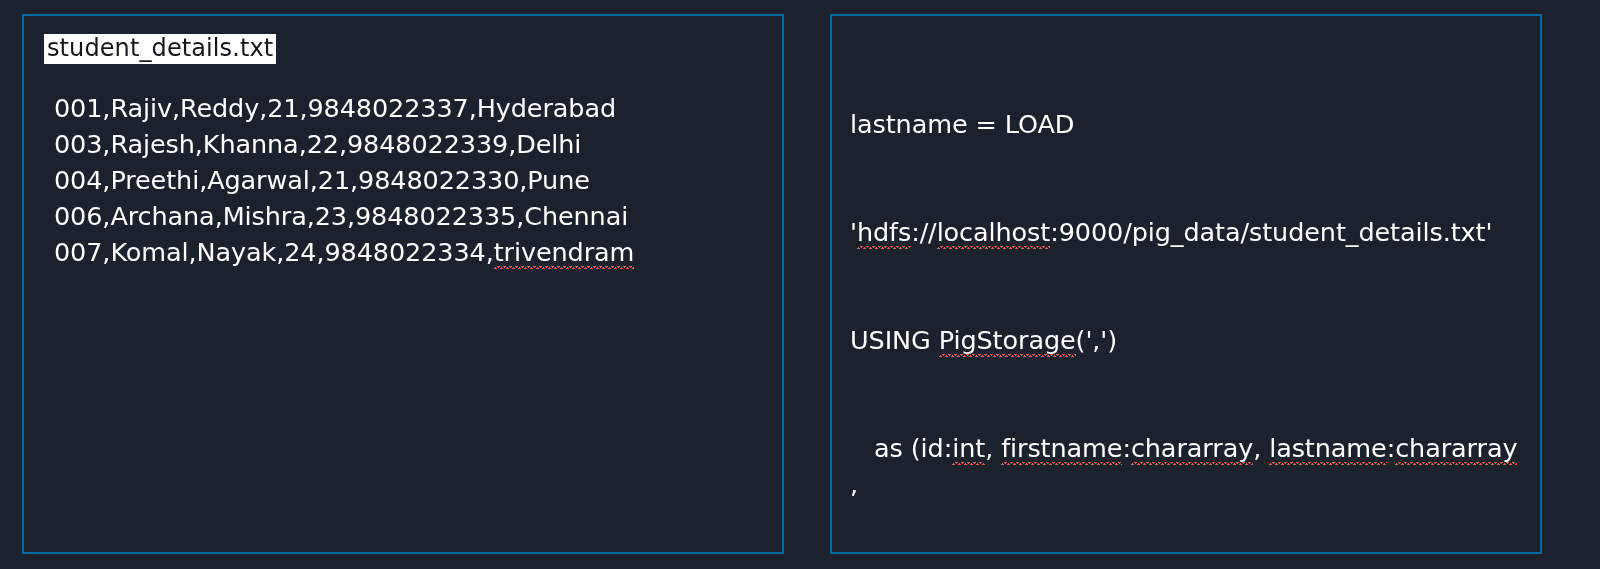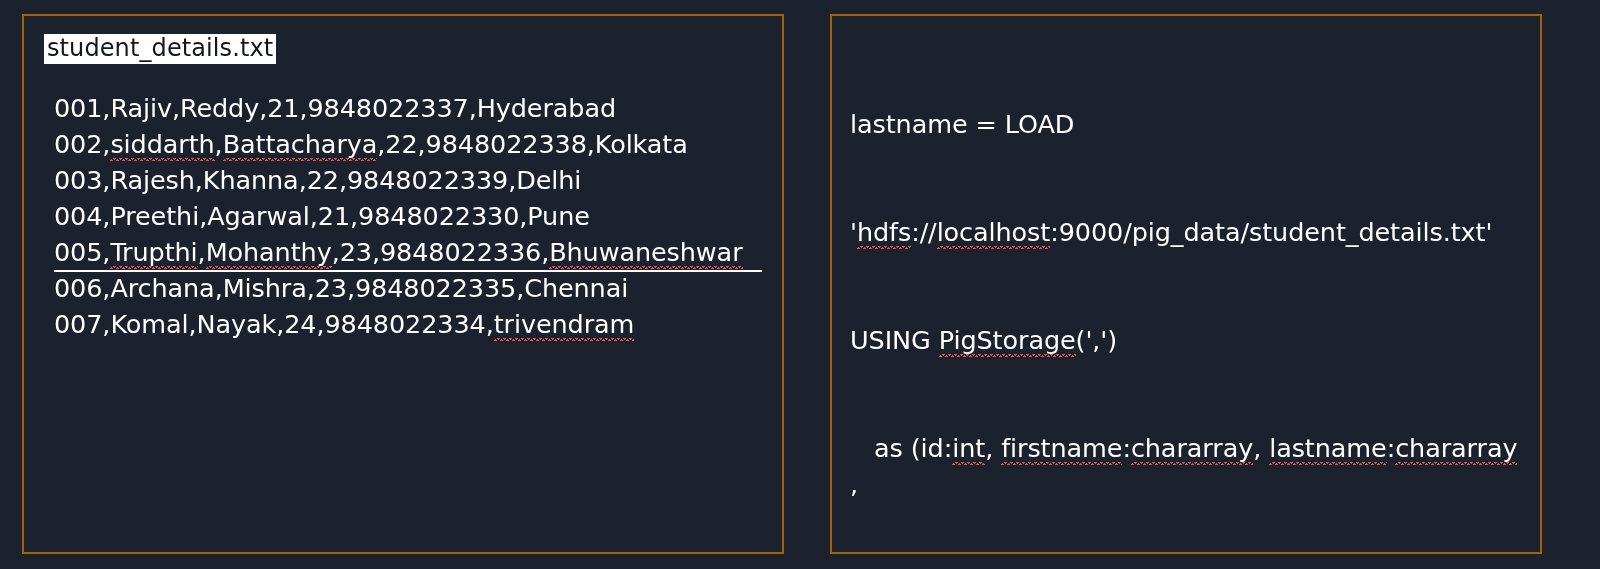--- a/index.html
+++ b/index.html
@@ -18,21 +18,21 @@
     position: relative;
     width: 1600px;
     height: 569px;
     box-sizing: border-box;
     display: flex;
     gap: 46px;
     padding: 14px 22px 14px 22px;
   }
   .panel {
     box-sizing: border-box;
-    border: 2px solid #a16207;
+    border: 2px solid #0369a1;
     background: transparent;
     padding: 18px 20px 18px 18px;
   }
   .panel-left {
     width: 762px;
     height: 540px;
   }
   .panel-right {
     width: 712px;
     height: 540px;
@@ -109,24 +109,22 @@
 </style>
 </head>
 <body>
 
 <div class="page">
 
   <section class="panel panel-left">
     <div class="file-title">student_details.txt</div>
     <ul class="data-lines">
       <li class="data-line">001,Rajiv,Reddy,21,9848022337,Hyderabad</li>
-      <li class="data-line">002,<span class="sq">siddarth</span>,<span class="sq">Battacharya</span>,22,9848022338,Kolkata</li>
       <li class="data-line">003,Rajesh,Khanna,22,9848022339,Delhi</li>
       <li class="data-line">004,Preethi,Agarwal,21,9848022330,Pune</li>
-      <li class="data-line underline-solid">005,<span class="sq">Trupthi</span>,<span class="sq">Mohanthy</span>,23,9848022336,<span class="sq">Bhuwaneshwar</span></li>
       <li class="data-line">006,Archana,Mishra,23,9848022335,Chennai</li>
       <li class="data-line">007,Komal,Nayak,24,9848022334,<span class="sq">trivendram</span></li>
     </ul>
   </section>
 
   <section class="panel panel-right">
     <div class="code-block">
       <div class="code-line">lastname = LOAD</div>
       <div class="code-line">'<span class="sq">hdfs</span>://<span class="sq">localhost</span>:9000/pig_data/student_details.txt'</div>
       <div class="code-line">USING <span class="sq">PigStorage</span>(',')</div>

